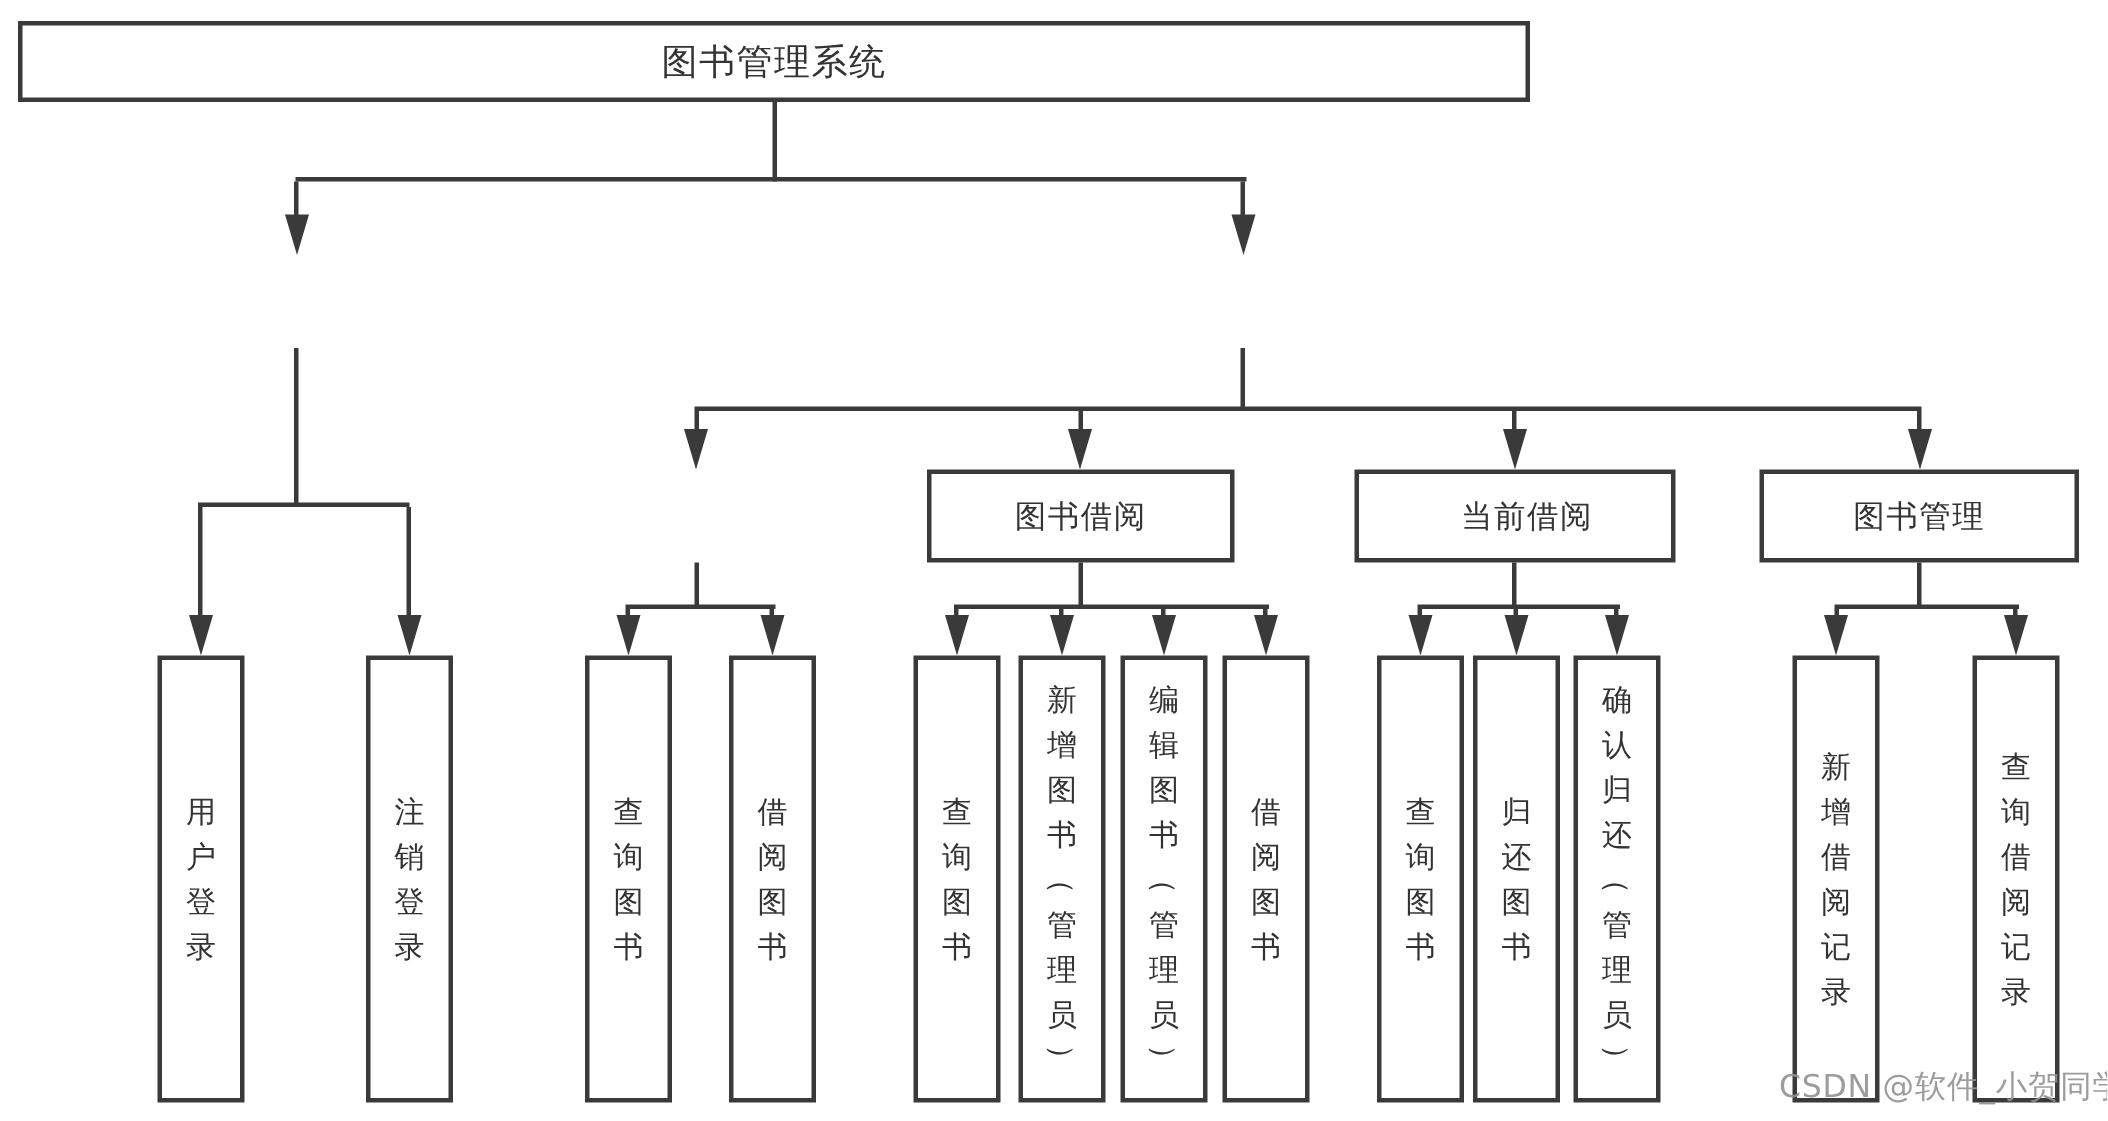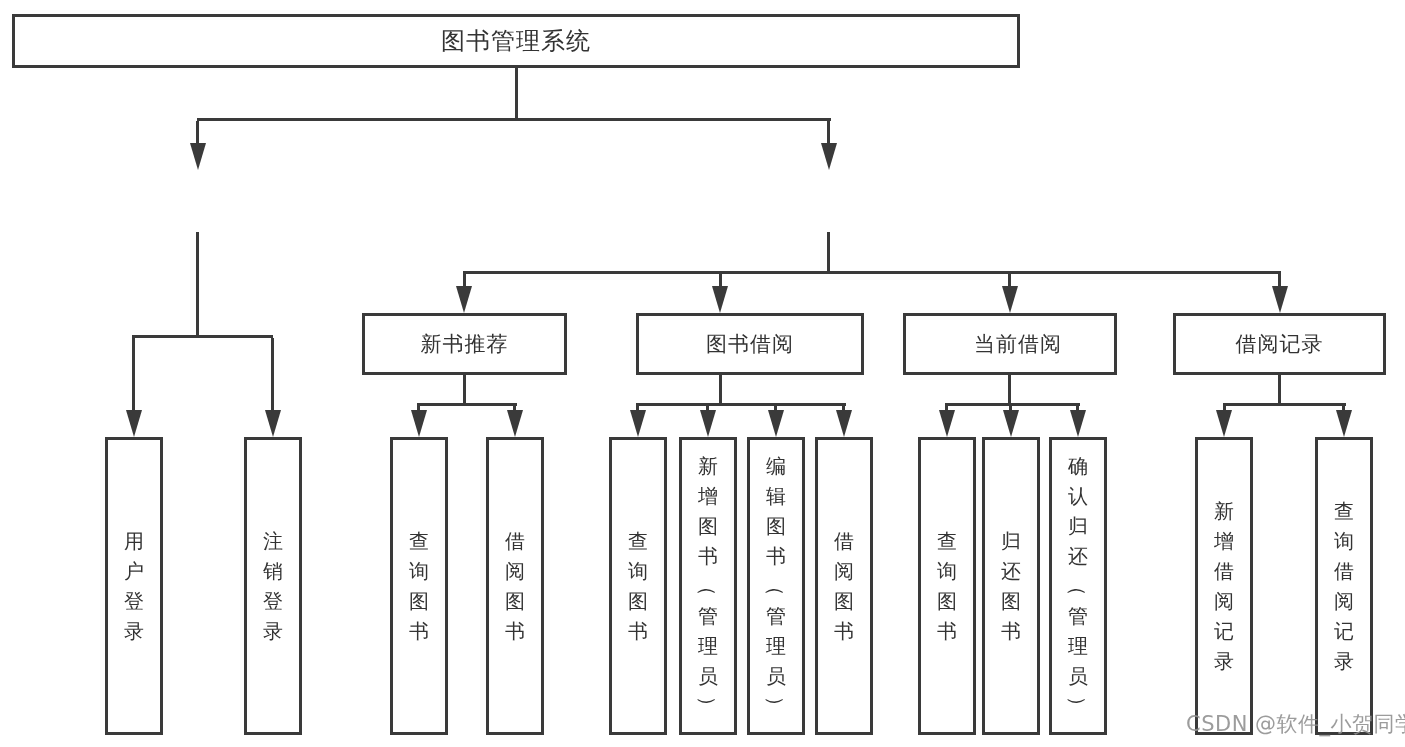--- a/index.html
+++ b/index.html
@@ -24,21 +24,21 @@
   }
   .root{
     left:12px;top:14px;width:1008px;height:54px;
     font-size:24px;letter-spacing:1px;
   }
   .lvl{height:62px;font-size:21px;letter-spacing:1px;}
   .l2a{left:81px;top:170px;width:236px;}
   .l2b{left:712px;top:170px;width:235px;}
   .l3{top:313px;}
   .l3a{left:362px;width:205px;}
-  .l3b{left:618px;width:228px;margin-left:18px;}
+  .l3b{left:618px;width:205px;}
   .l3c{left:903px;width:214px;padding-left:16px;}
   .l3d{left:1173px;width:213px;}
   .leaf{
     top:437px;width:58px;height:298px;
   }
   .vtext{
     font-size:20px;
     line-height:30px;
     display:block;
     width:100%;
@@ -90,24 +90,23 @@
   <div class="hline" style="left:463px;top:271px;width:818px;"></div>
   <div class="vline" style="left:463px;top:274px;height:16px;"></div>
   <div class="vline" style="left:719px;top:274px;height:16px;"></div>
   <div class="vline" style="left:1008px;top:274px;height:16px;"></div>
   <div class="vline" style="left:1278px;top:274px;height:16px;"></div>
   <div class="arrow" style="left:456px;top:286px;"></div>
   <div class="arrow" style="left:712px;top:286px;"></div>
   <div class="arrow" style="left:1002px;top:286px;"></div>
   <div class="arrow" style="left:1272px;top:286px;"></div>
 
-  <div class="box lvl l3 l3a">新书推荐</div>
   <div class="box lvl l3 l3b">图书借阅</div>
   <div class="box lvl l3 l3c">当前借阅</div>
-  <div class="box lvl l3 l3d">借阅记录</div>
+  <div class="box lvl l3 l3d">图书管理</div>
 
   <div class="vline" style="left:463px;top:375px;height:31px;"></div>
   <div class="hline" style="left:417px;top:403px;width:100px;"></div>
   <div class="vline" style="left:417px;top:406px;height:9px;"></div>
   <div class="vline" style="left:513px;top:406px;height:9px;"></div>
   <div class="arrow" style="left:411px;top:410px;"></div>
   <div class="arrow" style="left:507px;top:410px;"></div>
 
   <div class="vline" style="left:719px;top:375px;height:31px;"></div>
   <div class="hline" style="left:636px;top:403px;width:210px;"></div>

